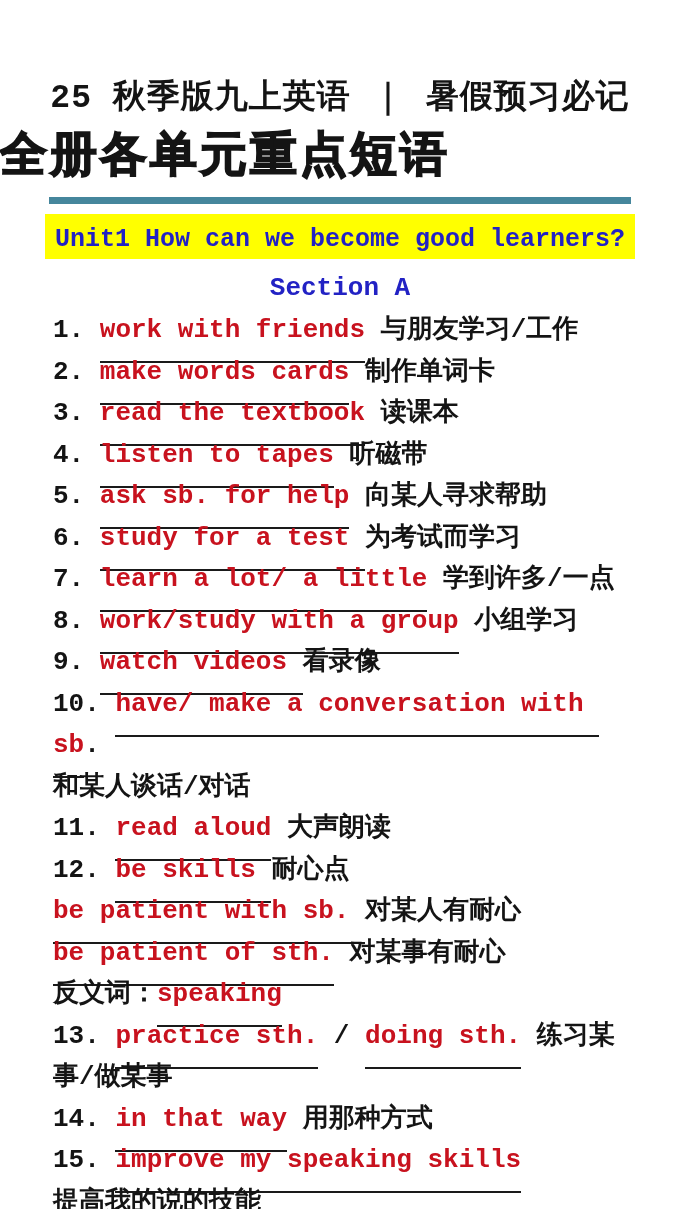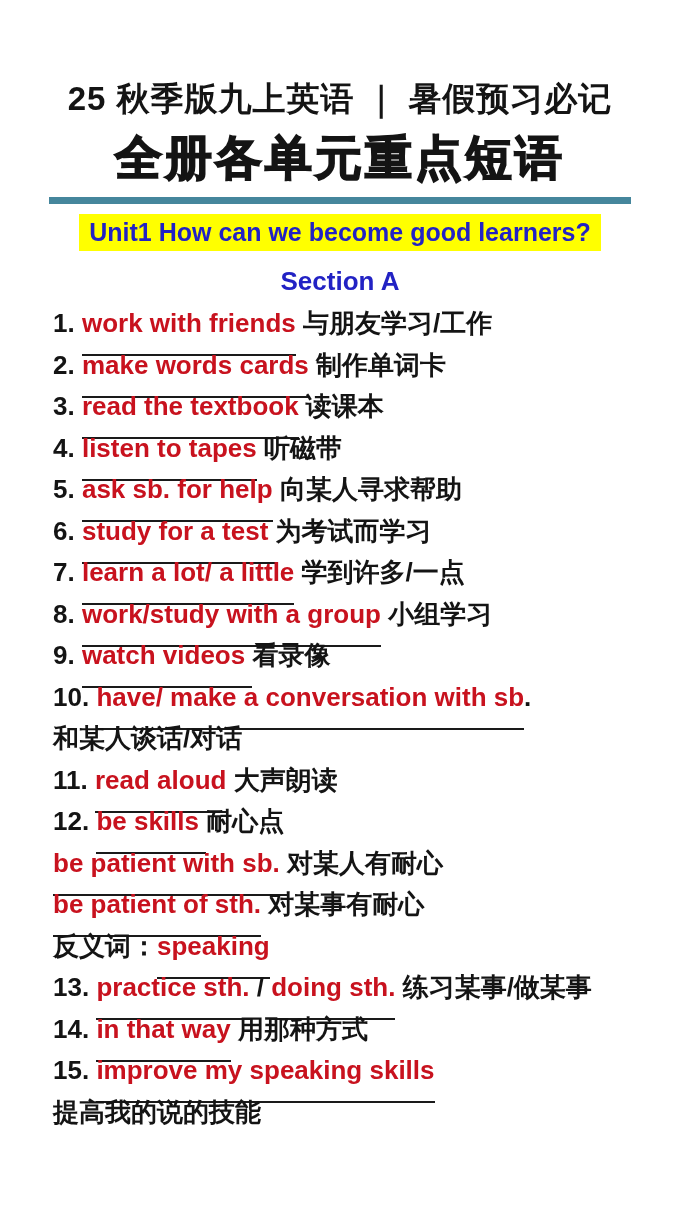--- a/index.html
+++ b/index.html
@@ -6,35 +6,35 @@
     margin: 0;
     padding: 0;
     background: #ffffff;
   }
   .page {
     position: relative;
     width: 680px;
     height: 1209px;
     background: var(--bg, #ffffff);
     overflow: hidden;
-    font-family: Liberation Sans, sans-serif;
+    font-family: Liberation Mono, monospace;
     color: var(--ink, #141414);
   }
   .header {
     margin-top: 78px;
     text-align: center;
     font-size: 33px;
     font-weight: 700;
     letter-spacing: 1px;
     line-height: 42px;
     color: var(--ink, #141414);
   }
   .main-title {
     margin-top: 10px;
-    text-align: center;
+    text-align: left;
     font-size: 47px;
     font-weight: 700;
     letter-spacing: 3px;
     line-height: 56px;
     color: var(--ink, #141414);
     -webkit-text-stroke: 1.6px var(--ink, #141414);
   }
   .divider {
     margin: 11px auto 0 auto;
     width: 582px;
@@ -45,21 +45,21 @@
     margin-top: 10px;
     text-align: center;
     line-height: 32px;
   }
   .unit-heading {
     display: inline-block;
     background: var(--yellow, #ffff00);
     color: var(--blue, #2222c4);
     font-size: 25px;
     font-weight: 700;
-    padding: 2px 10px 3px 10px;
+    padding: 10px 10px 3px 10px;
   }
   .section-heading {
     margin-top: 14px;
     text-align: center;
     font-size: 26px;
     font-weight: 700;
     color: var(--blue, #2222c4);
     line-height: 30px;
   }
   .phrase-list {

